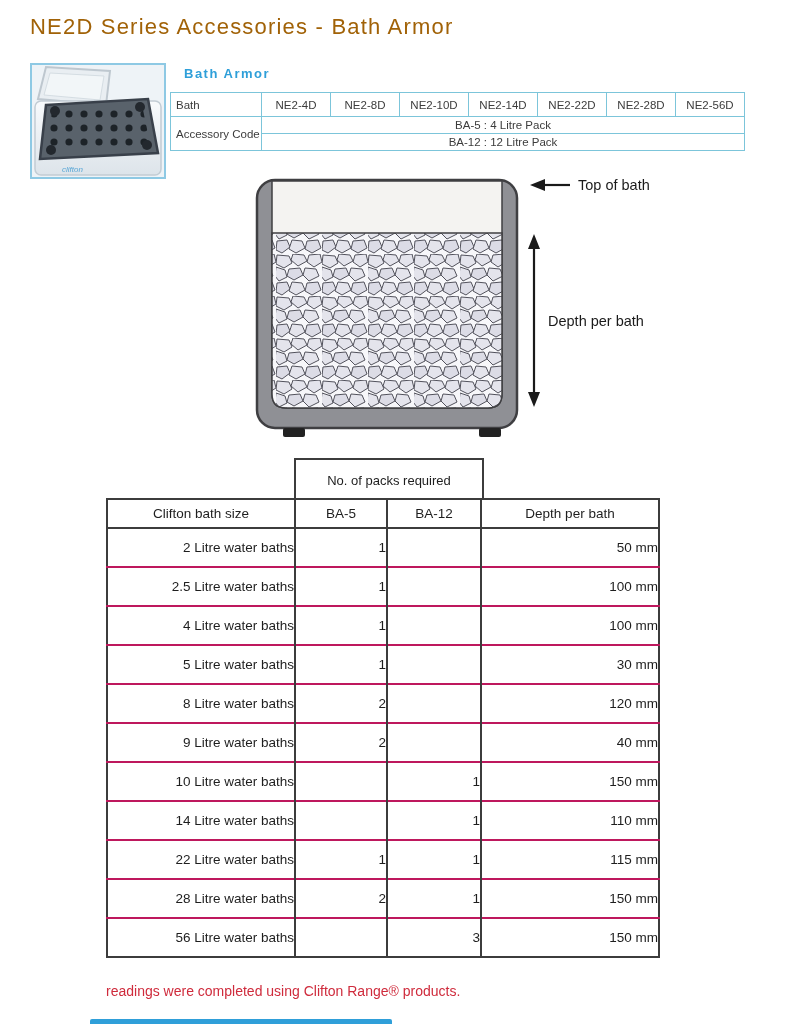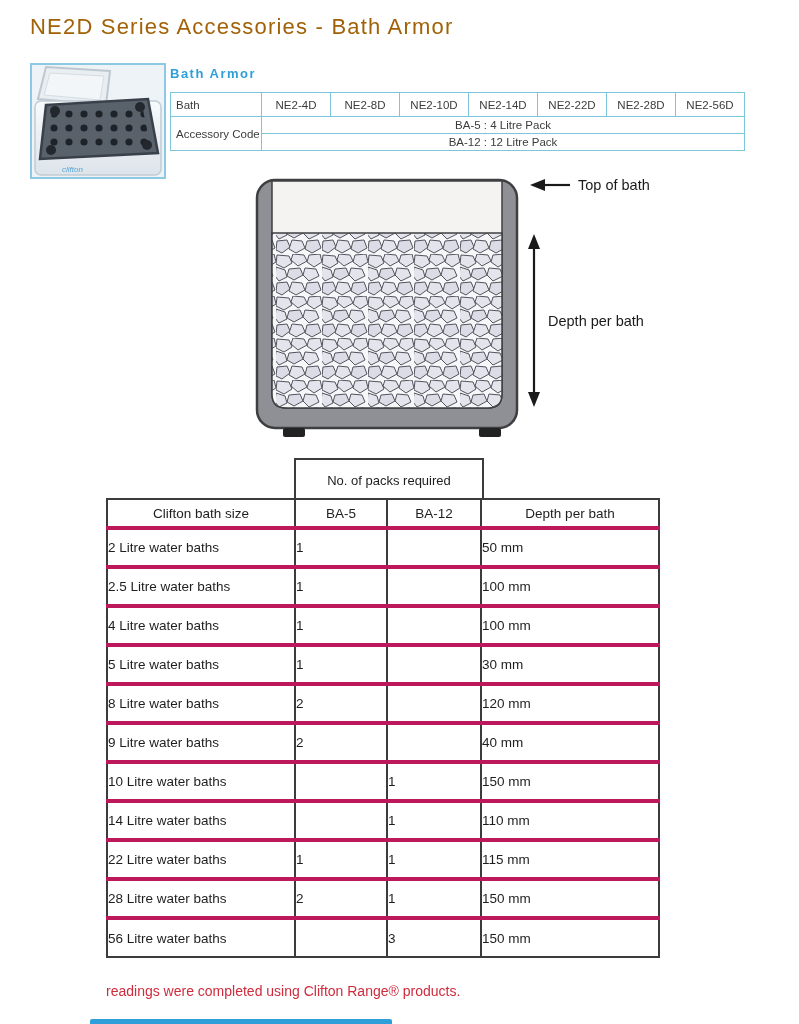--- a/index.html
+++ b/index.html
@@ -14,21 +14,21 @@
     font-size:22px; font-weight:normal; letter-spacing:1.2px;
     color:#a16207;
   }
   
   .photo-frame {
     position:absolute; left:30px; top:63px; width:136px; height:116px;
     border:2px solid #8ec9e4; background:#f2f6f9;
   }
   
   .section-title {
-    position:absolute; left:170px; top:66px;
+    position:absolute; left:184px; top:66px;
     font-size:13px; font-weight:bold; letter-spacing:1.5px;
     color:#2e9fd9;
   }
   
   .acc-table {
     position:absolute; left:170px; top:92px; width:574px;
     border-collapse:collapse; table-layout:fixed;
     font-size:11.5px; color:#3c3c3c;
   }
   .acc-table td, .acc-table th {
@@ -55,22 +55,22 @@
     position:absolute; left:106px; top:498px;
     border-collapse:collapse; table-layout:fixed;
     border:2px solid #3c3c3c; font-size:13.5px; color:#1e1e1e;
     background:#ffffff;
   }
   .main-table th {
     border-left:2px solid #3c3c3c; border-bottom:2px solid #3c3c3c;
     height:29px; font-weight:normal; vertical-align:middle;
   }
   .main-table td {
-    border-left:2px solid #3c3c3c; border-top:4px solid #be185d;
-    height:39px; text-align:left; vertical-align:middle;margin-top:46px;
+    border-left:2px solid #3c3c3c; border-top:2px solid #be185d;
+    height:39px; text-align:right; vertical-align:middle;margin-top:46px;
   }
   .main-table tr > *:first-child { border-left:none; }
   
   .footnote {
     position:absolute; left:106px; top:983px; width:600px;
     font-size:14px; line-height:17px; color:#cf2b3c;
   }
   
   .footer-bar {
     position:absolute; left:90px; top:1019px; width:302px; height:5px;

